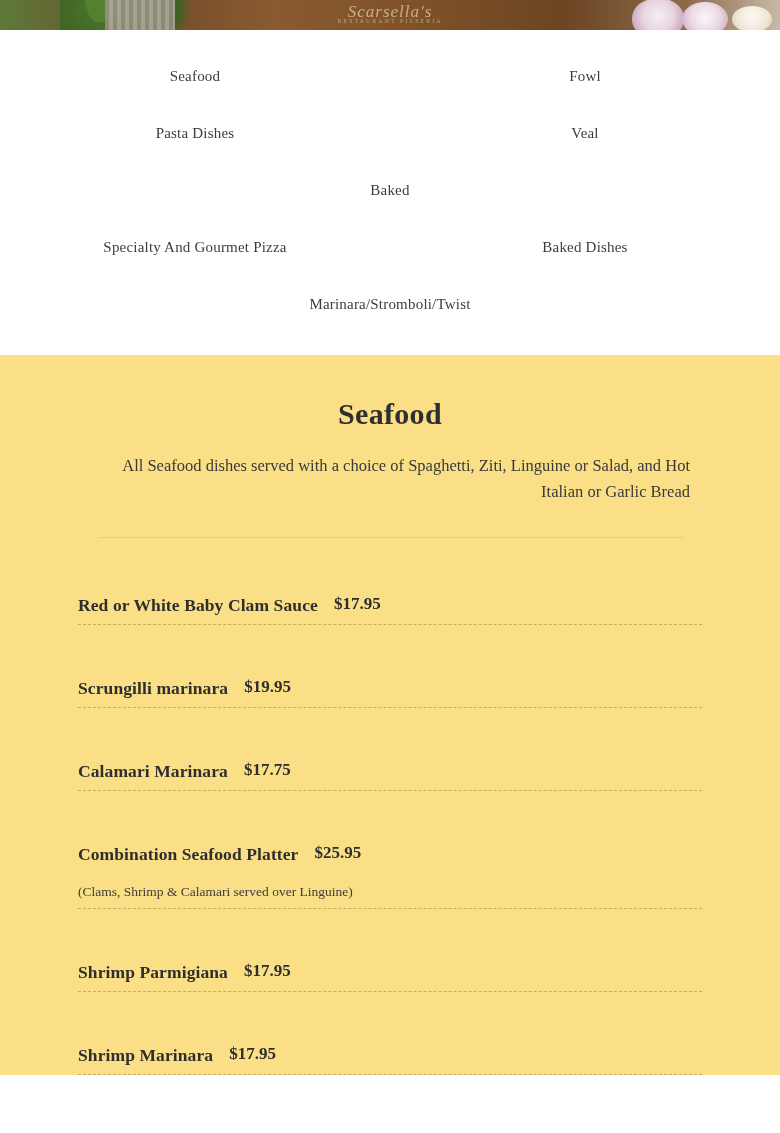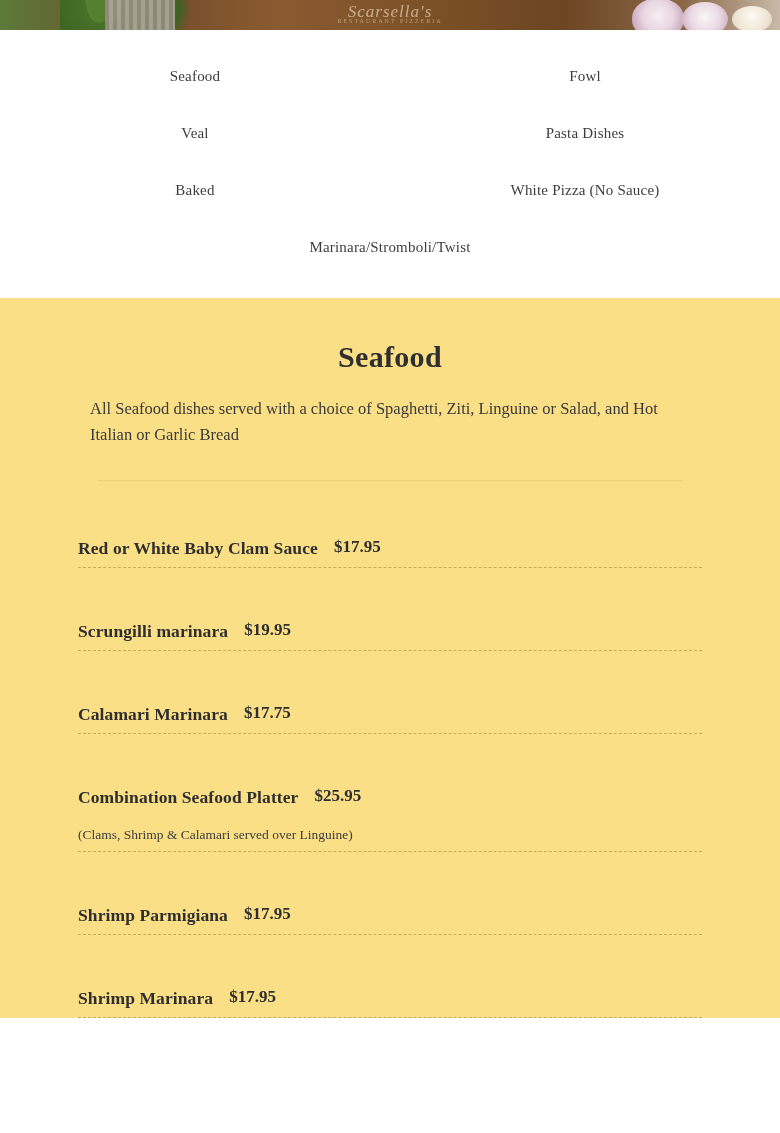--- a/index.html
+++ b/index.html
@@ -143,21 +143,21 @@
     font-family: "Liberation Serif", serif;
     font-weight: bold;
     font-size: 30px;
     color: #2f2f2f;
     margin: 14px 0 22px 0;
     letter-spacing: .3px;
   }
   .section-note {
     width: 600px;
     margin: 0 auto;
-    text-align: left;
+    text-align: right;
     font-family: "Liberation Serif", serif;
     font-size: 16.5px;
     line-height: 26px;
     color: #3a3a3a;
   }
   .divider {
     width: 585px;
     height: 0;
     margin: 32px auto 0 auto;
     border-top: 1px solid #e9cf7c;
@@ -220,29 +220,32 @@
   </div>
 
   <div class="nav-grid">
 
     <div class="nav-row">
       <div class="nav-cell">Seafood</div>
       <div class="nav-cell">Fowl</div>
     </div>
 
     <div class="nav-row">
+      <div class="nav-cell">Pasta Dishes</div>
       <div class="nav-cell">Veal</div>
-      <div class="nav-cell">Pasta Dishes</div>
     </div>
 
     <div class="nav-row">
       <div class="nav-cell">Baked</div>
-      <div class="nav-cell">White Pizza (No Sauce)</div>
-    </div>
-
+    </div>
+
+    <div class="nav-row">
+      <div class="nav-cell">Specialty And Gourmet Pizza</div>
+      <div class="nav-cell">Baked Dishes</div>
+    </div>
 
     <div class="nav-row">
       <div class="nav-cell">Marinara/Stromboli/Twist</div>
     </div>
 
 
   </div>
 
   <div class="section">
     <div class="section-title">Seafood</div>

